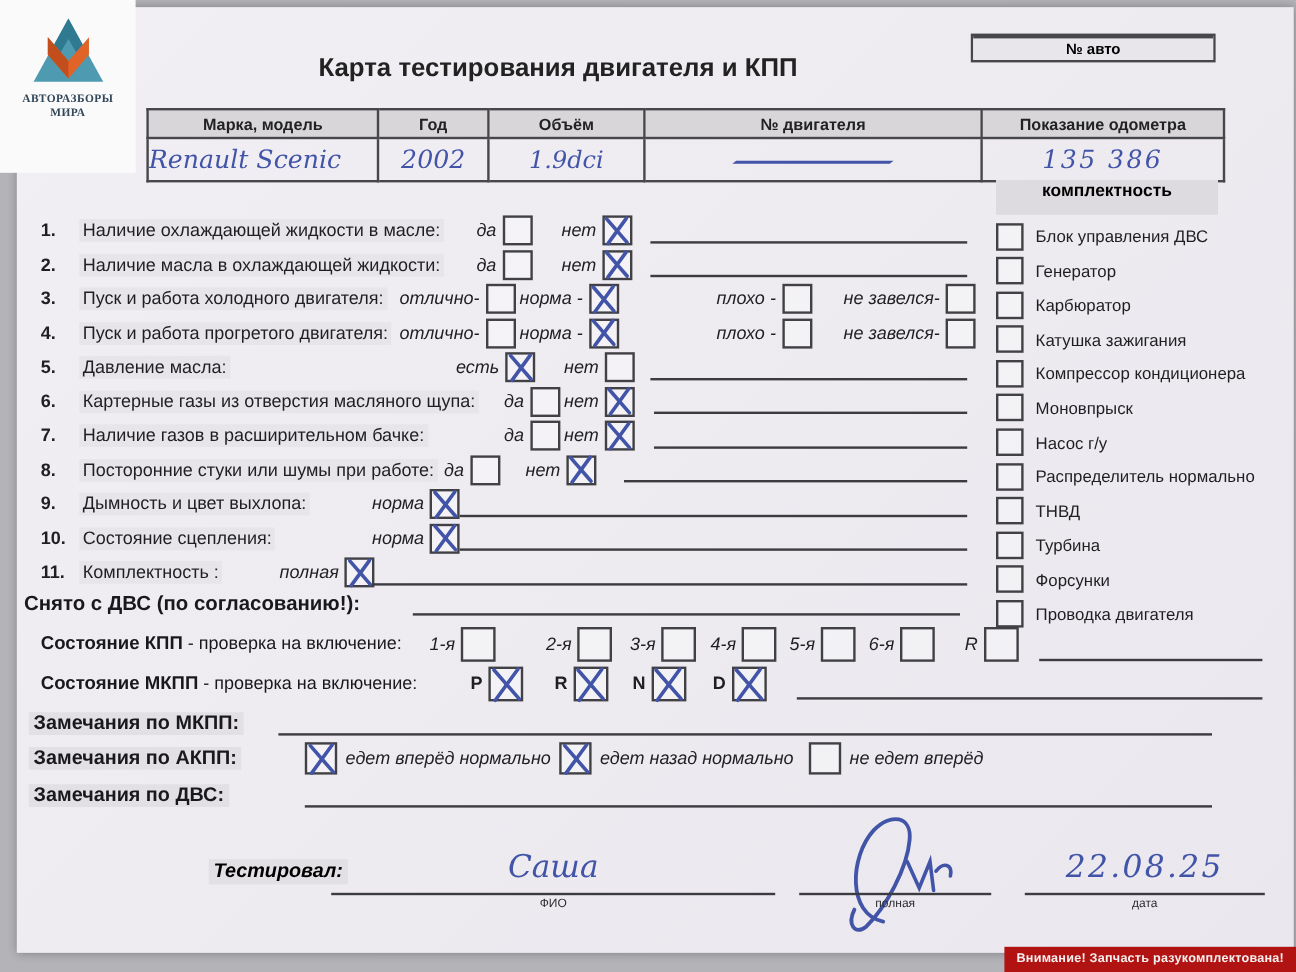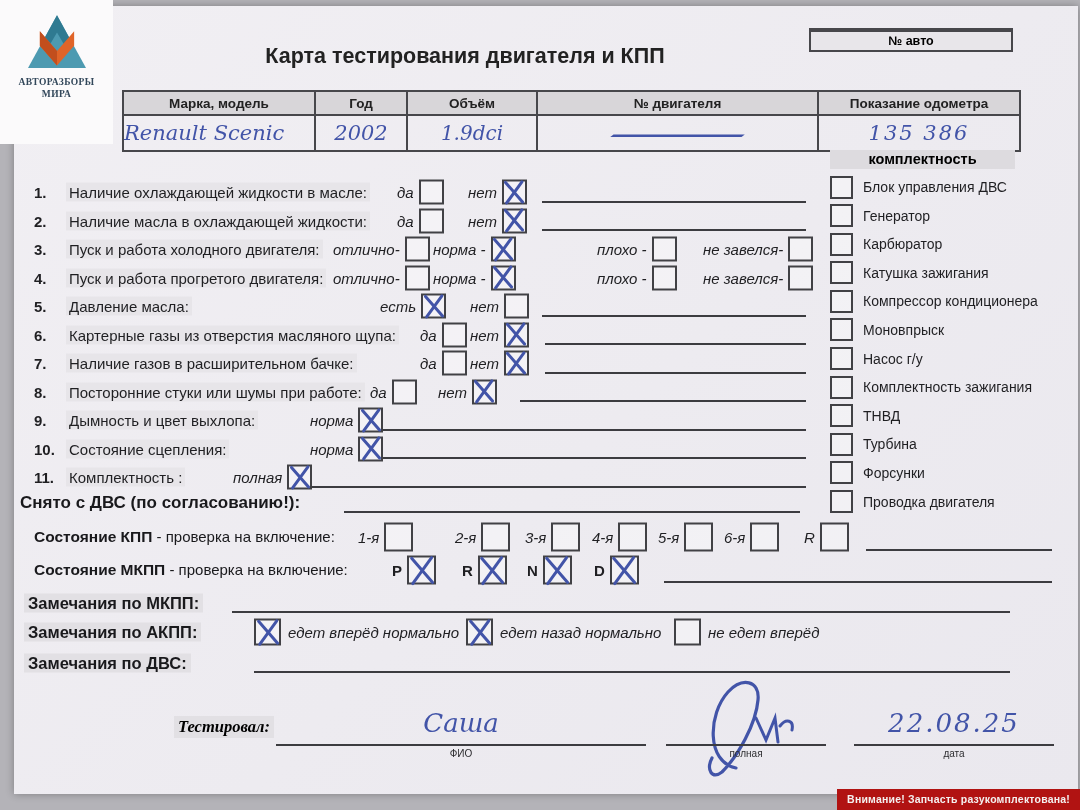--- a/index.html
+++ b/index.html
@@ -23,21 +23,21 @@
   table.vt{position:absolute;left:108px;top:84px;border-collapse:collapse;table-layout:fixed;}
   table.vt td{border:2px solid #47474b;padding:0;overflow:hidden;}
   .vt .hd{background:#d8d6d9;font-size:13.5px;font-weight:bold;height:22px;text-align:center;color:#222;}
   .vt .vrow td{height:34px;}
   .hand{font-family:"DejaVu Serif", serif;font-style:italic;color:var(--ink);}
   .hw-mm{font-size:21px;padding-left:2px;white-space:nowrap;}
   .hw-c{text-align:center;font-size:21px;}
   .dash{display:inline-block;transform:scaleX(7);font-weight:bold;}
   
   .right-col{position:absolute;left:800px;top:144px;width:205px;}
-  .rc-title{font-size:14.5px;font-weight:bold;text-align:center;background:#dddbdf;height:19px;line-height:19px;margin:0 4px 8px 16px;}
+  .rc-title{font-size:14.5px;font-weight:bold;text-align:center;background:#dddbdf;height:29px;line-height:19px;margin:0 4px 8px 16px;}
   .citem{display:flex;align-items:center;gap:10px;height:20px;margin:0 0 8.6px 16px;}
   .clabel{font-size:14px;color:var(--txt);white-space:nowrap;}
   
   .cb{display:inline-block;width:21px;height:21px;border:2px solid #414145;background:rgba(255,255,255,.35);position:relative;flex:none;}
   .cb.big{width:25px;height:25px;}
   .cb.med{width:23px;height:23px;}
   .cb.sm{width:19px;height:19px;}
   .cb.checked::before,.cb.checked::after{content:"";position:absolute;left:50%;top:50%;width:2.6px;height:140%;background:var(--ink);border-radius:2px;}
   .cb.checked::before{transform:translate(-50%,-50%) rotate(36deg);}
   .cb.checked::after{transform:translate(-50%,-50%) rotate(-41deg);}
@@ -53,21 +53,21 @@
   .secrow{position:absolute;left:0;width:1050px;}
   .sec-label{position:absolute;top:50%;transform:translateY(-50%);font-weight:bold;font-size:16.5px;color:#19191c;white-space:nowrap;}
   .sec-reg{font-weight:bold;}
   .sec-rest{font-weight:normal;font-size:15px;}
   .sline{position:absolute;bottom:3px;border-bottom:2px solid var(--line);height:0;}
   .gear .olab{font-size:15px;}
   .pl{font-weight:bold;font-style:normal;}
   .rem-opt{position:absolute;top:50%;transform:translateY(-50%);display:flex;align-items:center;gap:7px;}
   
   .footer{position:absolute;left:0;top:694px;width:1050px;height:80px;}
-  .f-label{position:absolute;left:160px;top:16px;font-weight:bold;font-style:italic;font-size:16.5px;background:#e2e0e4;padding:1px 4px;font-family:Liberation Serif, serif;}
+  .f-label{position:absolute;left:160px;top:16px;font-weight:bold;font-style:italic;font-size:16.5px;background:#e2e0e4;padding:1px 4px;}
   .fline{position:absolute;top:44px;border-bottom:2px solid var(--line);height:0;}
   .fcap{position:absolute;top:48px;text-align:center;font-size:10px;color:#2d2d30;}
   .fhand{position:absolute;text-align:center;}
   .banner{position:absolute;right:0;bottom:0;height:21px;line-height:21px;background:var(--banner);
           color:#f4f1f0;font-size:10.5px;font-weight:bold;padding:0 10px;letter-spacing:.2px;}
   .sigsvg{position:absolute;left:684px;top:-24px;}
 </style>
 </head>
 <body>
 
@@ -124,21 +124,21 @@
       <div class="citem">
           <span class="cb sm"></span>
           <span class="clabel">Моновпрыск</span>
         </div>
       <div class="citem">
           <span class="cb sm"></span>
           <span class="clabel">Насос г/у</span>
         </div>
       <div class="citem">
           <span class="cb sm"></span>
-          <span class="clabel">Комплектность зажигания</span>
+          <span class="clabel">Распределитель нормально</span>
         </div>
       <div class="citem">
           <span class="cb sm"></span>
           <span class="clabel">ТНВД</span>
         </div>
       <div class="citem">
           <span class="cb sm"></span>
           <span class="clabel">Турбина</span>
         </div>
       <div class="citem">

